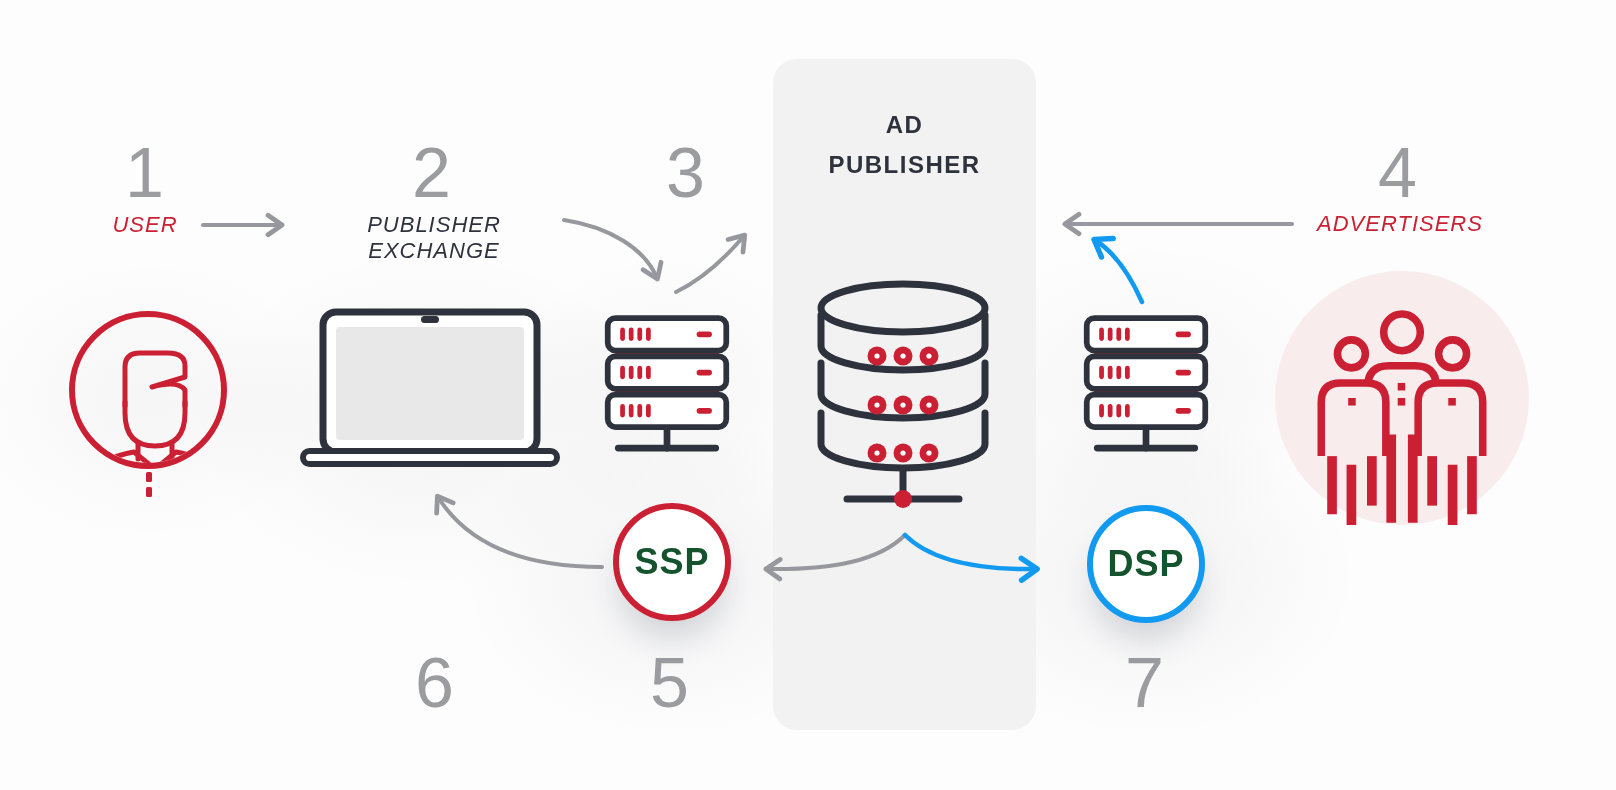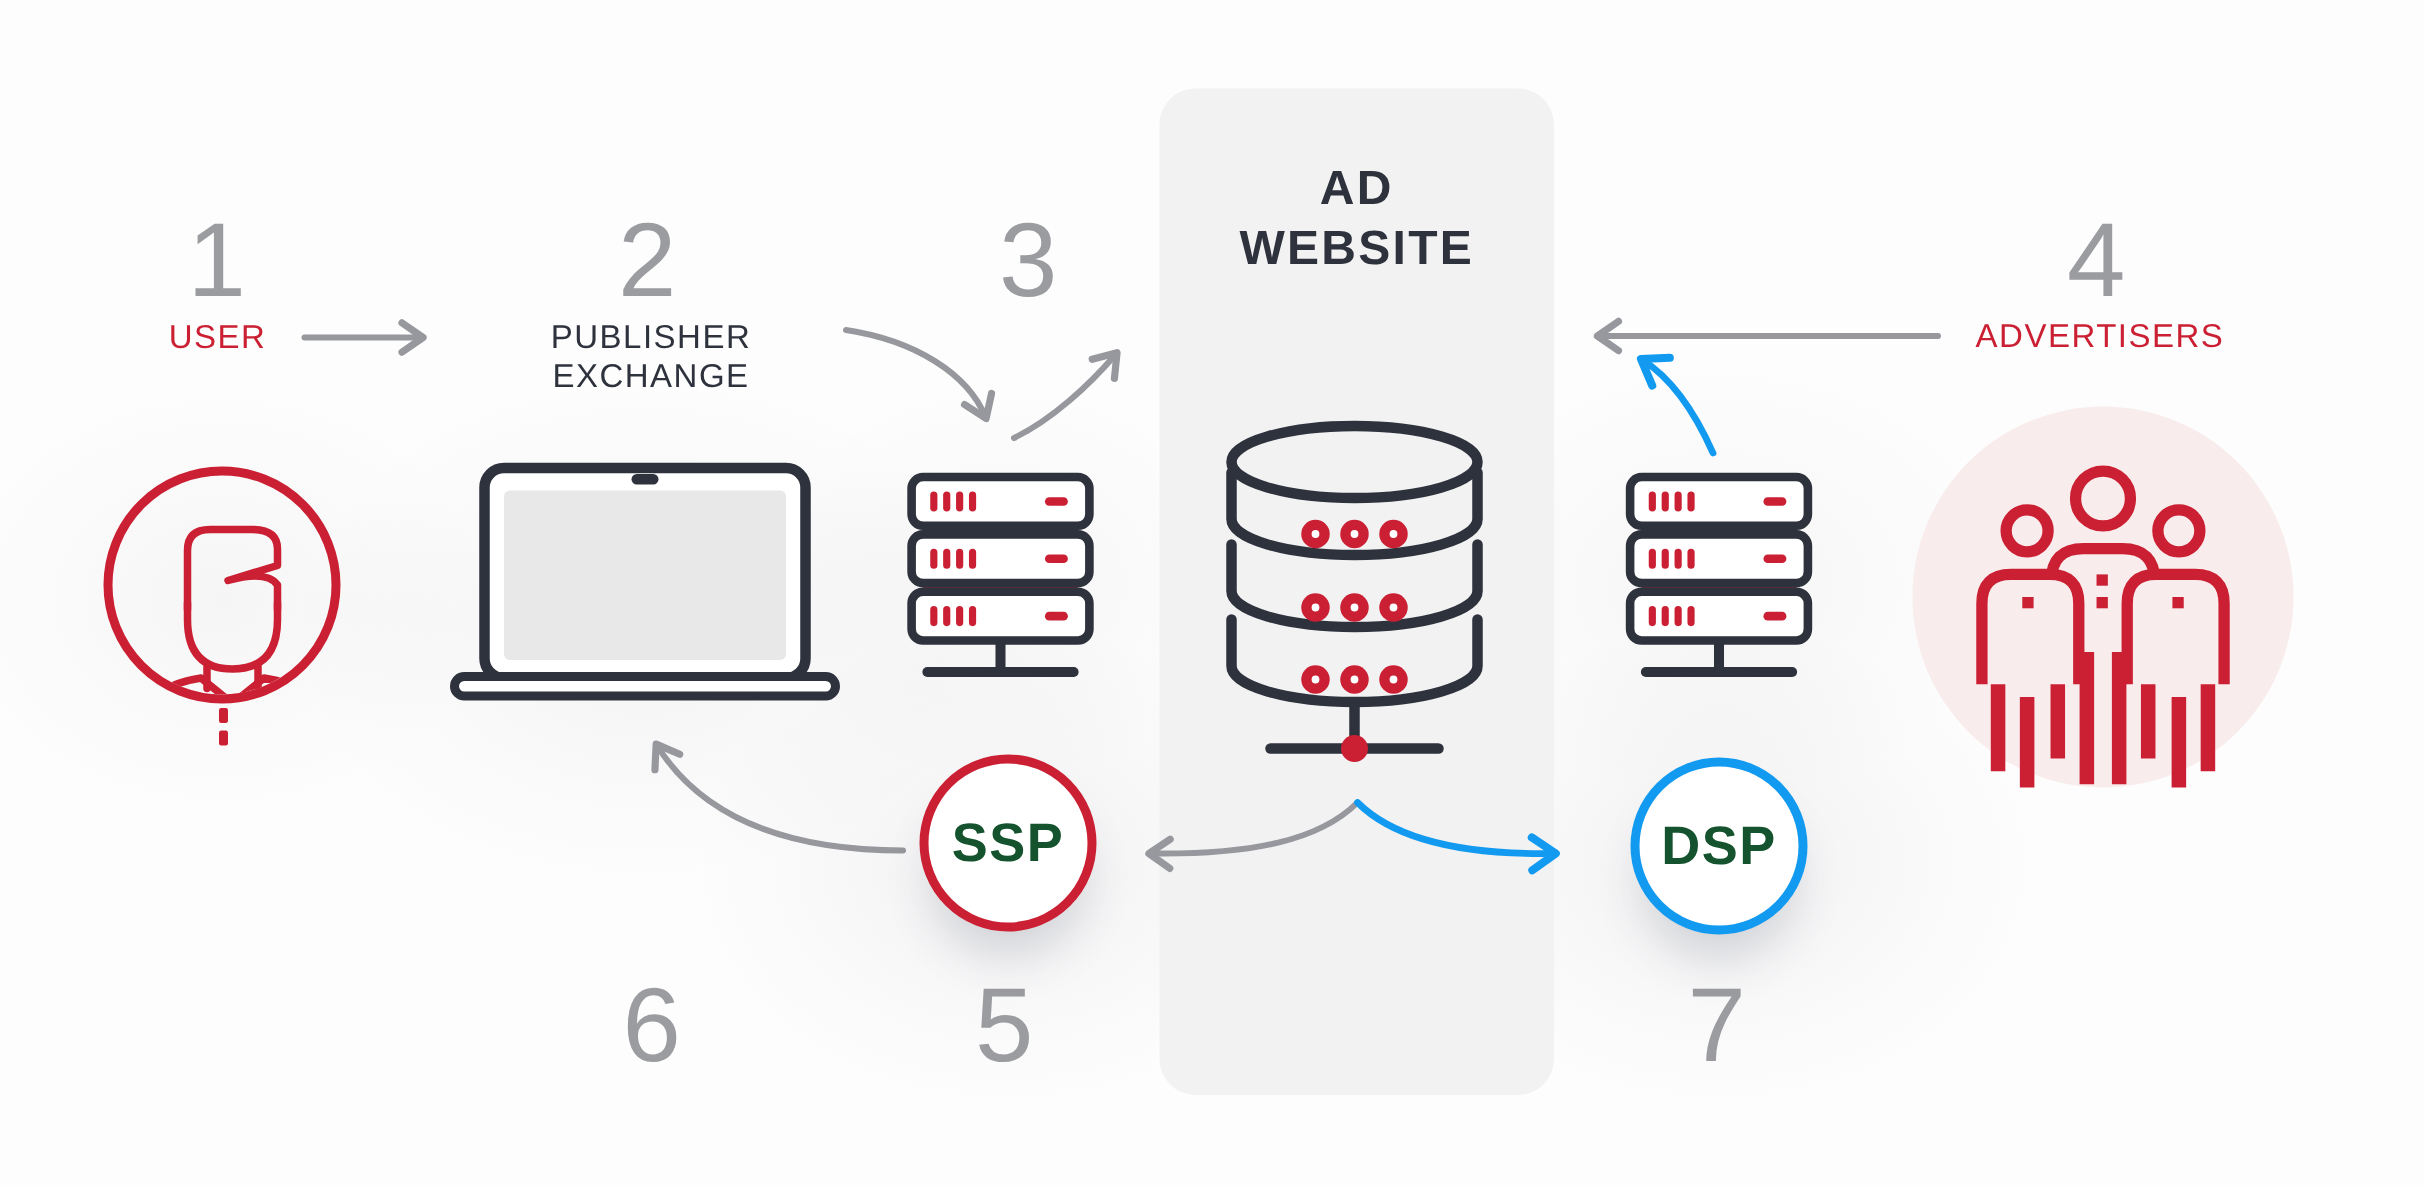--- a/index.html
+++ b/index.html
@@ -19,47 +19,47 @@
   .panel{
     left:773px;top:59px;width:263px;height:671px;
     background:#f2f2f3;border-radius:24px;
   }
   .num{
     width:120px;text-align:center;font-size:70px;line-height:70px;
     color:#9b9ca0;font-weight:400;letter-spacing:1px;
   }
   .lbl{
     width:260px;text-align:center;font-size:22px;line-height:26px;
-    letter-spacing:1px;color:#2e323d;font-weight:400;
+    letter-spacing:1px;color:#2e323d;font-weight:400;font-style:italic;
   }
   .lbl.red{color:#cb2033;}
   .xtitle{
     left:773px;top:105px;width:263px;text-align:center;
-    font-size:32px;line-height:40px;font-weight:700;color:#2e323d;letter-spacing:1.5px;
+    font-size:24px;line-height:40px;font-weight:700;color:#2e323d;letter-spacing:1.5px;
   }
   .badge{
     width:118px;height:118px;border-radius:50%;background:#fff;
     display:flex;align-items:center;justify-content:center;box-sizing:border-box;
     font-size:36px;font-weight:700;color:#14532d;letter-spacing:1px;
     box-shadow:0 24px 32px -8px rgba(50,55,75,0.18);
   }
   .badge.ssp{left:613px;top:503px;border:6px solid #cb2033;}
   .badge.dsp{left:1087px;top:505px;border:6px solid #129af0;}
   svg{display:block;overflow:visible;}
   .overlay{left:0;top:0;pointer-events:none;}
 </style>
 </head>
 <body>
 
 <div class="canvas">
 
   <div class="abs panel"></div>
   <div class="abs xtitle">
     <div>AD</div>
-    <div>WEBSITE</div>
+    <div>PUBLISHER</div>
   </div>
 
   <div class="abs num" style="left:85px;top:138px">1</div>
   <div class="abs num" style="left:372px;top:138px">2</div>
   <div class="abs num" style="left:626px;top:138px">3</div>
   <div class="abs num" style="left:1338px;top:138px">4</div>
   <div class="abs num" style="left:610px;top:648px">5</div>
   <div class="abs num" style="left:375px;top:648px">6</div>
   <div class="abs num" style="left:1085px;top:648px">7</div>
 

